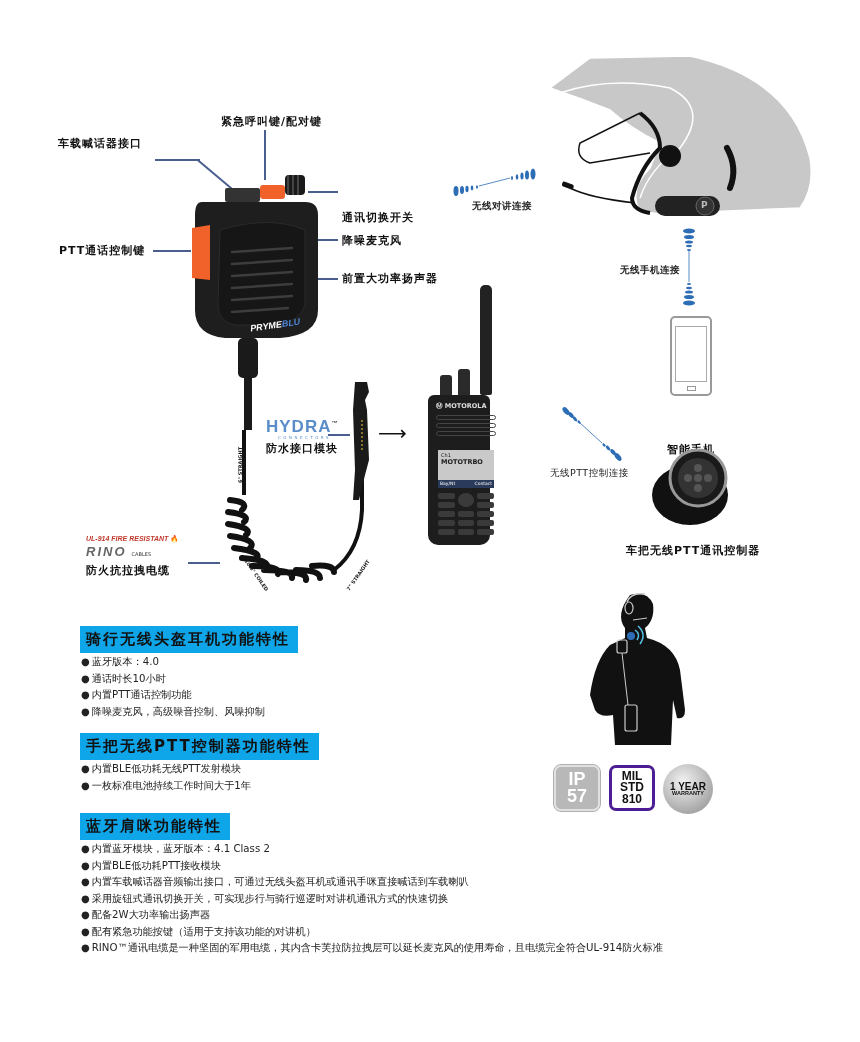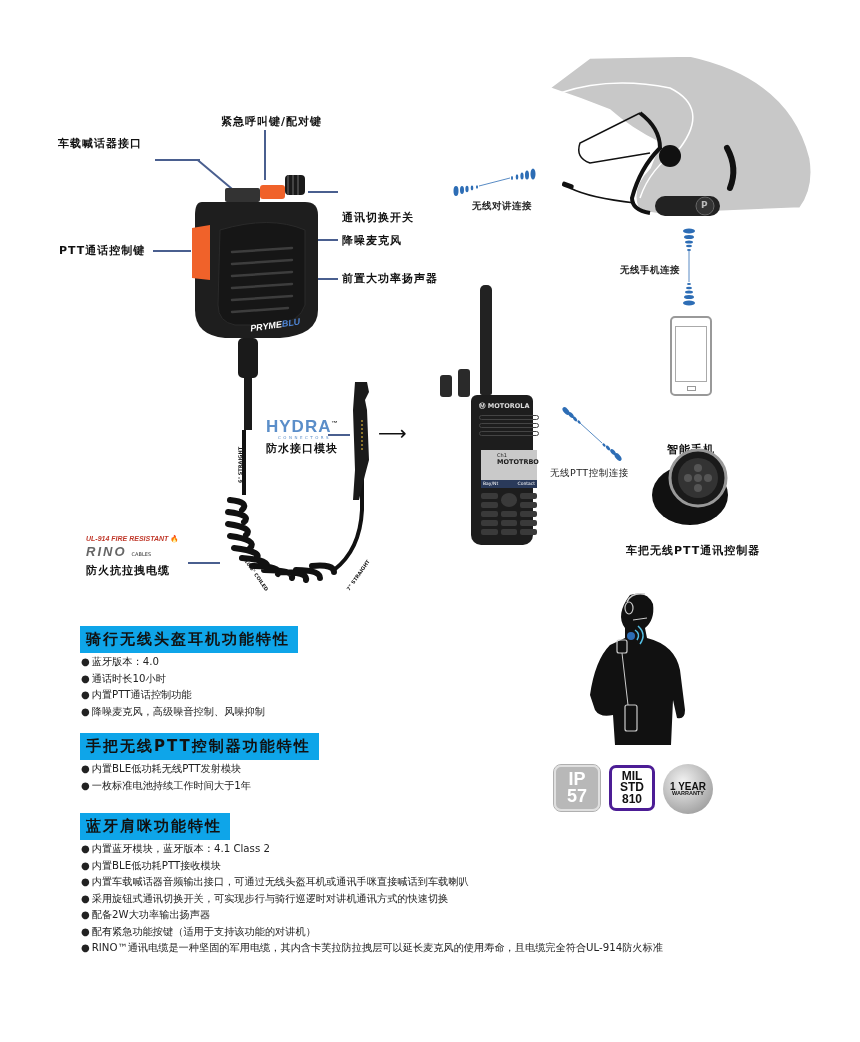--- a/index.html
+++ b/index.html
@@ -109,30 +109,30 @@
     <span style="font-size:5px;color:#333;">CABLES</span>
   </div>
   <div class="callout" style="margin-top:4px;">防火抗拉拽电缆</div>
 </div>
 <div class="line" style="left:188px;top:562px;width:32px;"></div>
 
 <div class="abs" style="left:428px;top:285px;width:80px;height:260px;">
   <div class="abs" style="left:52px;top:0;width:12px;height:110px;background:#222;border-radius:5px 5px 2px 2px;"></div>
   <div class="abs" style="left:12px;top:90px;width:12px;height:22px;background:#2a2a2a;border-radius:3px;"></div>
   <div class="abs" style="left:30px;top:84px;width:12px;height:28px;background:#2a2a2a;border-radius:3px;"></div>
-  <div class="abs" style="left:0;top:110px;width:62px;height:150px;background:#1d1d1d;border-radius:6px 6px 10px 10px;margin-left:43px;">
+  <div class="abs" style="left:0;top:110px;width:62px;height:150px;background:#1d1d1d;border-radius:6px 6px 10px 10px;">
     <div style="position:absolute;left:8px;top:7px;font-size:6.5px;font-weight:bold;color:#ddd;white-space:nowrap;">
       <span>Ⓜ</span> <span>MOTOROLA</span>
     </div>
     <div style="position:absolute;left:8px;top:20px;width:60px;">
       <div style="height:5px;border:1px solid #444;border-radius:3px;margin-bottom:3px;"></div>
       <div style="height:5px;border:1px solid #444;border-radius:3px;margin-bottom:3px;"></div>
       <div style="height:5px;border:1px solid #444;border-radius:3px;"></div>
     </div>
-    <div style="position:absolute;left:10px;top:55px;width:56px;height:30px;background:#c9c9c9;padding:2px 16px;">
+    <div style="position:absolute;left:10px;top:55px;width:56px;height:30px;background:#c9c9c9;padding:2px 3px;">
       <div style="font-size:5px;">Ch1</div>
       <div style="font-size:6.5px;font-weight:bold;">MOTOTRBO</div>
     </div>
     <div style="position:absolute;left:10px;top:85px;width:56px;height:8px;background:#2a3a5a;display:flex;justify-content:space-between;font-size:4.5px;color:#fff;padding:1px 2px;">
       <span>Bay/Nt</span>
       <span>Contact</span>
     </div>
     <div style="position:absolute;left:10px;top:98px;width:56px;display:grid;grid-template-columns:repeat(3,1fr);gap:3px;">
       <div style="height:6px;background:#3a3a3a;border-radius:2px;"></div>
         <div style="height:14px;background:#3a3a3a;border-radius:50%;grid-row:span 2;"></div>

